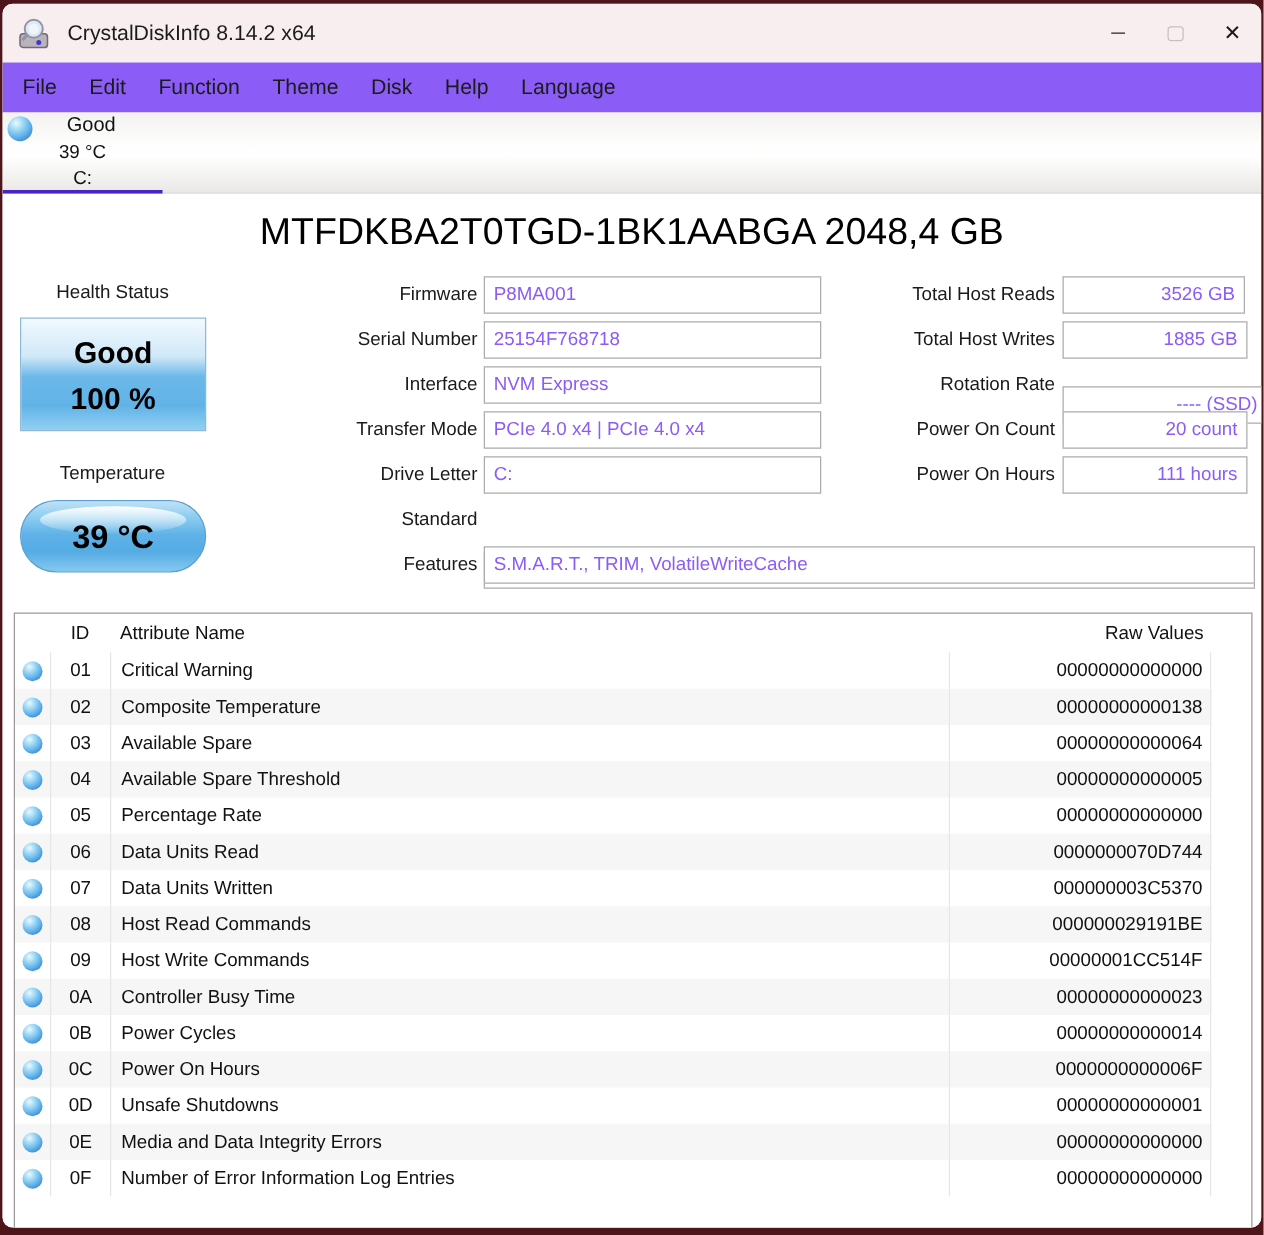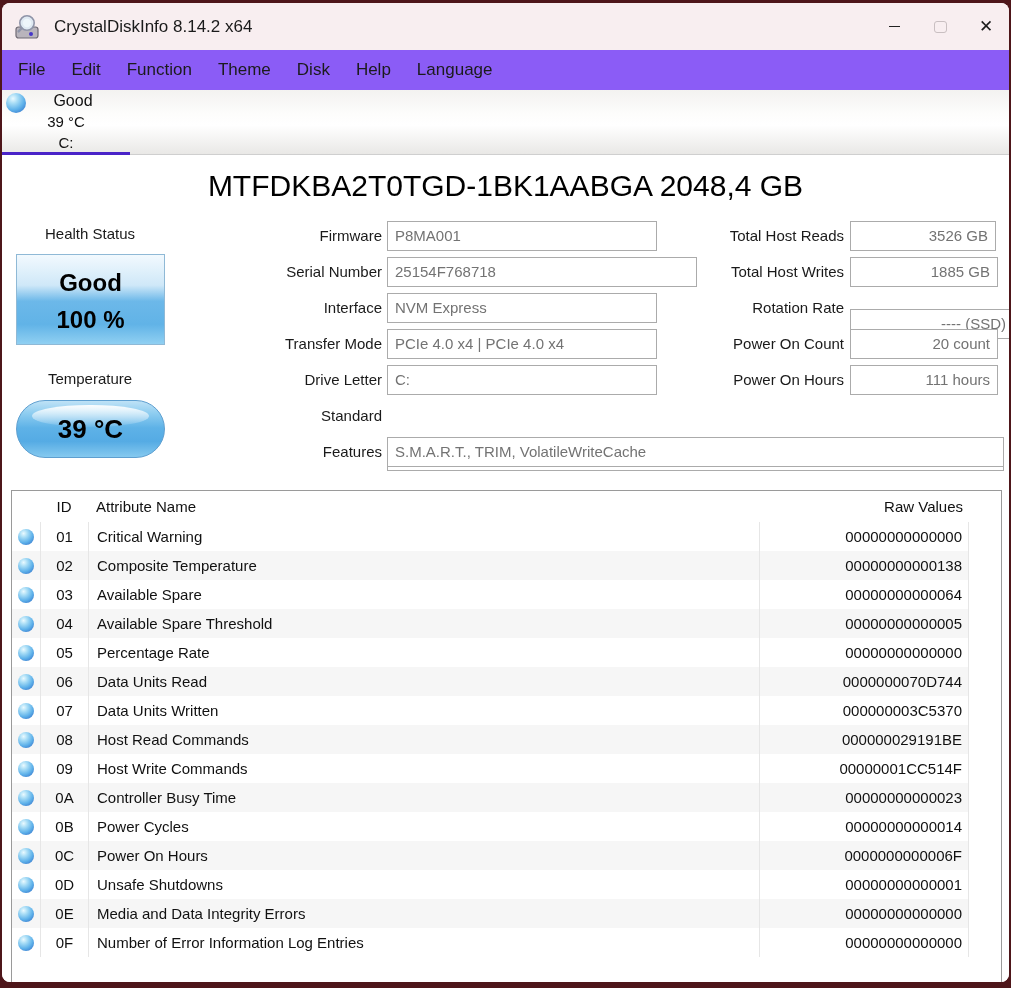--- a/index.html
+++ b/index.html
@@ -61,21 +61,21 @@
   .temp-pill { position:absolute; left:14px; top:245px; width:149px; height:58px;
     border-radius:29px; border:1px solid #5e9fd0; overflow:hidden;
     background:linear-gradient(180deg,#bfe2f6 0%,#8ecdf0 22%,#5eb2e7 48%,#55abe4 72%,#85c9ef 100%);
     text-align:center; }
   .temp-pill::before { content:""; position:absolute; left:10%; top:7%; width:80%; height:40%;
     border-radius:50%; background:linear-gradient(180deg,rgba(255,255,255,.95),rgba(255,255,255,.05)); }
   .temp-pill .tv { position:relative; font-size:26px; font-weight:bold; line-height:56px; color:#000; }
 
   .flabel { position:absolute; width:210px; text-align:right; font-size:15px; color:#1a1a1a; line-height:30px; }
   .finput { position:absolute; height:30px; border:1px solid #ababab; background:#fff;
-    font-size:15px; line-height:28px; padding:0 7px; color:#737373; white-space:nowrap; overflow:hidden; }
+    font-size:15px; line-height:28px; padding:0 7px; color:#8b5cf6; white-space:nowrap; overflow:hidden; }
   .finput.right { text-align:right; }
 
   
   .smart-table { position:absolute; left:9px; top:325px; width:991px; height:494px;
     border:1px solid #9a9a9a; background:#fff; font-size:15px; overflow:hidden;margin-top:10px; }
   .thead { display:flex; height:31px; align-items:center; }
   .trow  { display:flex; height:29px; align-items:center; }
   .col-orb  { width:28px; height:100%; display:flex; align-items:center; justify-content:center; }
   .col-id   { width:48px; height:100%; text-align:center; border-left:1px solid #e6e6e6;
               display:flex; align-items:center; justify-content:center; }
@@ -147,21 +147,21 @@
       </div>
 
       <div class="side-label lbl-temp">Temperature</div>
       <div class="temp-pill">
         <div class="tv">39 °C</div>
       </div>
 
       <div class="flabel" style="left:170px; top:66px;">Firmware</div>
       <div class="finput" style="left:385px; top:66px;  width:270px;">P8MA001</div>
       <div class="flabel" style="left:170px; top:102px;">Serial Number</div>
-      <div class="finput" style="left:385px; top:102px; width:310px;">25154F768718</div>
+      <div class="finput" style="left:385px; top:102px; width:270px;">25154F768718</div>
       <div class="flabel" style="left:170px; top:138px;">Interface</div>
       <div class="finput" style="left:385px; top:138px; width:270px;">NVM Express</div>
       <div class="flabel" style="left:170px; top:174px;">Transfer Mode</div>
       <div class="finput" style="left:385px; top:174px; width:270px;">PCIe 4.0 x4 | PCIe 4.0 x4</div>
       <div class="flabel" style="left:170px; top:210px;">Drive Letter</div>
       <div class="finput" style="left:385px; top:210px; width:270px;">C:</div>
 
       <div class="flabel" style="left:170px; top:246px;">Standard</div>
       <div class="finput" style="left:385px; top:246px; width:617px;margin-top:40px;">NVM Express 2.0</div>
       <div class="flabel" style="left:170px; top:282px;">Features</div>

